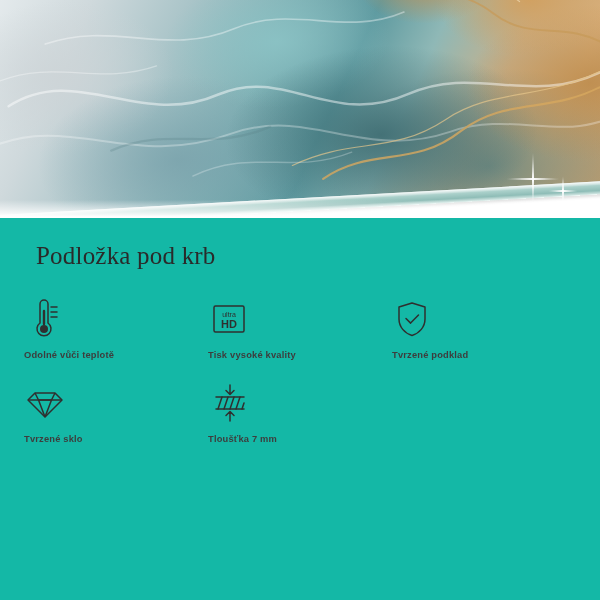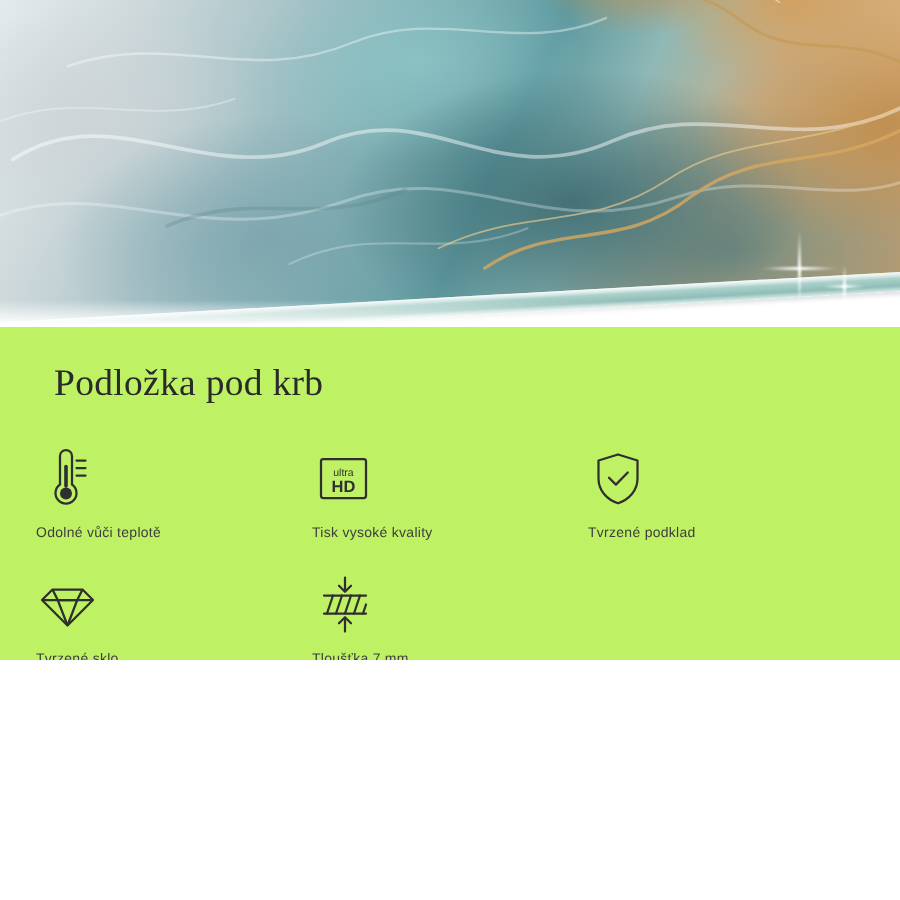--- a/index.html
+++ b/index.html
@@ -9,22 +9,22 @@
   body {
     width: 600px;
     height: 600px;
     background: #ffffff;
     font-family: "Liberation Sans", sans-serif;
     overflow: hidden;
   }
   .page {
     position: relative;
     width: 600px;
-    height: 440px;
-    background: #bef264;
+    height: 600px;
+    background: #14b8a6;
     overflow: hidden;
   }
 
   
   .hero {
     position: relative;
     width: 600px;
     height: 218px;
     overflow: hidden;
     background: #ffffff;
@@ -158,20 +158,21 @@
     display: flex;
     align-items: center;
     justify-content: center;
   }
   .feature-label {
     margin-top: 10px;
     font-size: 9.3px;
     color: #3d3d3d;
     letter-spacing: 0.2px;
     text-align: center;
+    font-weight: bold;
   }
   svg { display: block; }
 </style>
 </head>
 <body>
 
 <div class="page">
 
   <div class="hero">
     <div class="hero-inner">

